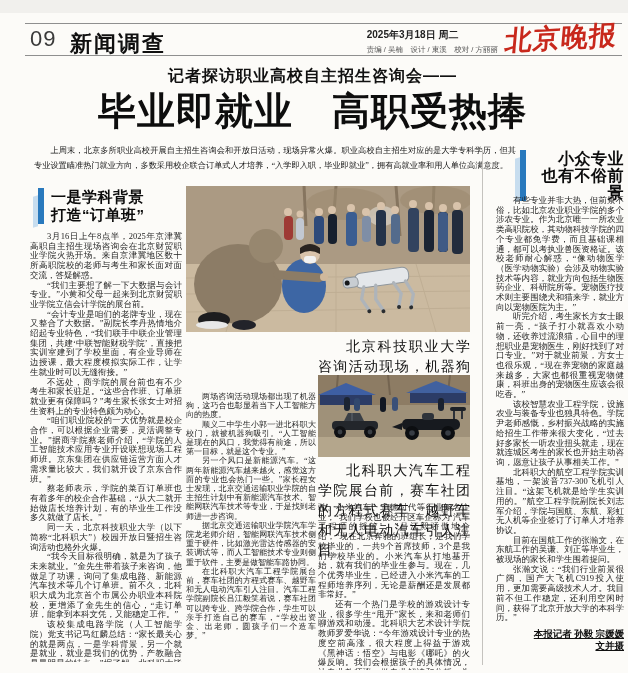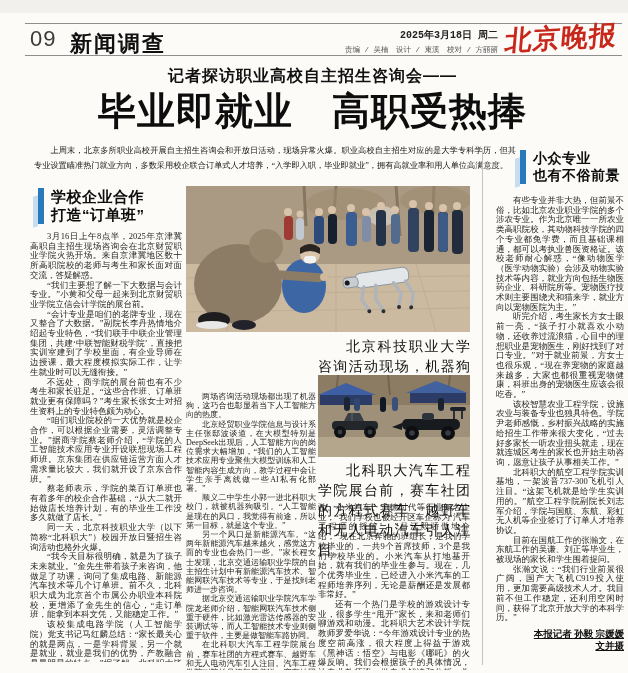--- a/index.html
+++ b/index.html
@@ -7,21 +7,21 @@
     width:628px;height:673px;position:relative;overflow:hidden;
     background:#fcfbf8;
     font-family:"Liberation Serif","DejaVu Serif",serif;
     color:#1c1c1c;
   }
   .abs{position:absolute;}
   .topstrip{left:0;top:0;width:628px;height:13px;background:#f1f0ed;}
   .rule{background:#8f8f8f;height:1px;}
   .pagenum{left:30px;top:26px;font-size:22px;color:#3a3a3a;font-family:"Liberation Sans",sans-serif;letter-spacing:1px;}
   .sectitle{left:70px;top:29px;font-size:22px;font-weight:900;color:#101010;font-family:Liberation Sans, sans-serif;letter-spacing:2px;}
-  .issue{right:130px;top:28px;text-align:right;font-family:Liberation Mono, monospace;}
+  .issue{right:130px;top:28px;text-align:left;font-family:Liberation Sans, sans-serif;}
   .issue .date{font-size:10px;font-weight:700;color:#222;}
   .issue .credits{font-size:7.5px;color:#555;margin-top:3px;}
   .masthead{right:6px;top:20px;width:122px;text-align:center;color:#c8281c;
     font-size:27px;font-weight:700;letter-spacing:1px;
     transform:rotate(-3deg) skewX(-8deg);font-family:"Liberation Serif",serif;}
   .kicker{left:30px;top:66px;width:565px;text-align:center;font-size:16px;font-weight:700;
     color:#111;font-family:"Liberation Sans",sans-serif;letter-spacing:1px;}
   .headline{left:30px;top:86px;width:565px;text-align:center;font-size:38px;font-weight:900;
     color:#0d0d0d;font-family:"Liberation Sans",sans-serif;letter-spacing:1px;white-space:nowrap;}
   .lead{left:34px;top:143px;width:482px;font-size:8.2px;line-height:15px;text-align:justify;
@@ -59,21 +59,21 @@
 <div class="abs kicker">记者探访职业高校自主招生咨询会——</div>
 <div class="abs headline">毕业即就业　高职受热捧</div>
 <div class="abs lead">上周末，北京多所职业高校开展自主招生咨询会和开放日活动，现场异常火爆。职业高校自主招生对应的是大学专科学历，但其专业设置瞄准热门就业方向，多数采用校企联合订单式人才培养，“入学即入职，毕业即就业”，拥有高就业率和用人单位高满意度。</div>
 
 <div class="abs divider-v"></div>
 
 <div class="abs" style="left:30px;top:188px;width:152px;">
   <div class="sec-head" style="margin-left:8px;">
     <span class="accent-bar"></span>
     <div class="sec-head-text">
-      <div>学校企业合作</div>
+      <div>一是学科背景</div>
       <div>打造“订单班”</div>
     </div>
   </div>
 </div>
 <div class="abs colbox" style="left:30px;top:232px;width:152px;height:430px;">
   <p class="body">3月16日上午8点半，2025年京津冀高职自主招生现场咨询会在北京财贸职业学院火热开场。来自京津冀地区数十所高职院校的老师与考生和家长面对面交流，答疑解惑。</p>
   <p class="body">“我们主要想了解一下大数据与会计专业。”小黄和父母一起来到北京财贸职业学院立信会计学院的展台前。</p>
   <p class="body">“会计专业是咱们的老牌专业，现在又整合了大数据。”副院长李丹热情地介绍起专业特色，“我们联手中联企业管理集团，共建‘中联智能财税学院’，直接把实训室建到了学校里面，有企业导师在边授课，最大程度模拟实际工作，让学生就业时可以无缝衔接。”</p>
   <p class="body">不远处，商学院的展台前也有不少考生和家长驻足。“这些合作班、订单班就业更有保障吗？”考生家长张女士对招生资料上的专业特色颇为动心。</p>
   <p class="body">“咱们职业院校的一大优势就是校企合作，可以根据企业需要，灵活调整专业。”据商学院蔡老师介绍，“学院的人工智能技术应用专业开设联想现场工程师班。京东集团在供应链运营方面人才需求量比较大，我们就开设了京东合作班。”</p>
@@ -170,21 +170,20 @@
 
 <div class="abs caption" style="left:318px;top:337px;width:152px;">北京科技职业大学咨询活动现场，机器狗与人互动。</div>
 
 <div class="abs" style="left:186px;top:341px;width:130px;">
   <div class="sec-head" style="margin-left:20px;">
     <span class="accent-bar"></span>
   </div>
 </div>
 <div class="abs colbox" id="col2-text" style="left:186px;top:392px;width:130px;height:278px;">
   <p class="body">两场咨询活动现场都出现了机器狗，这巧合也彰显着当下人工智能方向的热度。</p>
-  <p class="body">北京经贸职业学院信息与设计系主任张邸波谈道，在大模型特别是DeepSeek出现后，人工智能方向的岗位需求大幅增加，“我们的人工智能技术应用专业聚焦大模型训练和人工智能内容生成方向，教学过程中会让学生亲手离线做一些AI私有化部署。”</p>
   <p class="body">顺义二中学生小郭一进北科职大校门，就被机器狗吸引。“人工智能是现在的风口，我觉得有前途，所以第一目标，就是这个专业。”</p>
   <p class="body">另一个风口是新能源汽车。“这两年新能源汽车越来越火，感觉这方面的专业也会热门一些。”家长程女士发现，北京交通运输职业学院的自主招生计划中有新能源汽车技术、智能网联汽车技术等专业，于是找到老师进一步咨询。</p>
   <p class="body">据北京交通运输职业学院汽车学院龙老师介绍，智能网联汽车技术侧重于硬件，比如激光雷达传感器的安装调试等，而人工智能技术专业则侧重于软件，主要是做智能车路协同。</p>
   <p class="body">在北科职大汽车工程学院展台前，赛车社团的方程式赛车、越野车和无人电动汽车引人注目。汽车工程学院副院长吕江毅笑着说，赛车社团可以跨专业、跨学院合作，学生可以亲手打造自己的赛车，“学校出资金、出老师，圆孩子们一个造车梦。”</p>
 
 </div>
 
 <div class="abs" style="left:318px;top:375px;width:152px;height:82px;">
   <svg class="photo" width="152" height="82" viewBox="0 0 152 82">
     <rect width="152" height="82" fill="#9f9179"></rect>
@@ -235,21 +234,21 @@
 <div class="abs caption" style="left:318px;top:461px;width:152px;">北科职大汽车工程学院展台前，赛车社团的方程式赛车、越野车和无人电动汽车引人注目。</div>
 
 <div class="abs colbox" style="left:318px;top:503px;width:152px;height:167px;">
   <p class="body cont">驰、小米汽车、宁德时代等行业知名企业，“我们学校也被经开区车企称为‘汽车工程师的摇篮’。”吕江毅骄傲地介绍，“现在北京奔驰的班组长，是我们学校毕业的，一共9个首席技师，3个是我们学校毕业的。小米汽车从打地基开始，就有我们的毕业生参与。现在，几个优秀毕业生，已经进入小米汽车的工程师培养序列，无论是薪酬还是发展都非常好。”</p>
   <p class="body">还有一个热门是学校的游戏设计专业，很多学生“甩开”家长，来和老师们聊游戏和动漫。北科职大艺术设计学院教师罗爱华说：“今年游戏设计专业的热度空前高涨，很大程度上得益于游戏《黑神话：悟空》与电影《哪吒》的火爆反响。我们会根据孩子的具体情况，让专业教师逐一做专业解读和分析，为他们推荐合适的专业方向。”</p>
 </div>
 
 <div class="abs" style="left:496px;top:150px;width:128px;">
   <div class="sec-head" style="margin-left:24px;">
     <span class="accent-bar"></span>
-    <div class="sec-head-text" style="font-size:14px;line-height:17px;">
+    <div class="sec-head-text" style="font-size:16px;line-height:17px;text-align:right;">
       <div>小众专业</div>
       <div>也有不俗前景</div>
     </div>
   </div>
 </div>
 <div class="abs colbox" style="left:496px;top:196px;width:128px;height:472px;">
   <p class="body">有些专业并非大热，但前景不俗，比如北京农业职业学院的多个涉农专业。作为北京唯一一所农业类高职院校，其动物科技学院的四个专业都免学费，而且基础课相通，都可以考执业兽医资格证。该校老师耐心解惑，“像动物医学（医学动物实验）会涉及动物实验技术等内容，就业方向包括生物医药企业、科研院所等。宠物医疗技术则主要围绕犬和猫来学，就业方向以宠物医院为主。”</p>
   <p class="body">听完介绍，考生家长方女士眼前一亮，“孩子打小就喜欢小动物，还收养过流浪猫，心目中的理想职业是宠物医生，刚好找到了对口专业。”对于就业前景，方女士也很乐观，“现在养宠物的家庭越来越多，大家也都很重视宠物健康，科班出身的宠物医生应该会很吃香。”</p>
   <p class="body">该校智慧农业工程学院，设施农业与装备专业也独具特色。学院尹老师感慨，乡村振兴战略的实施给招生工作带来很大变化，“过去好多家长一听农业扭头就走，现在就连城区考生的家长也开始主动咨询，愿意让孩子从事相关工作。”</p>
   <p class="body">北科职大的航空工程学院实训基地，一架波音737-300飞机引人注目。“这架飞机就是给学生实训用的。”航空工程学院副院长刘志军介绍，学院与国航、东航、彩虹无人机等企业签订了订单人才培养协议。</p>

